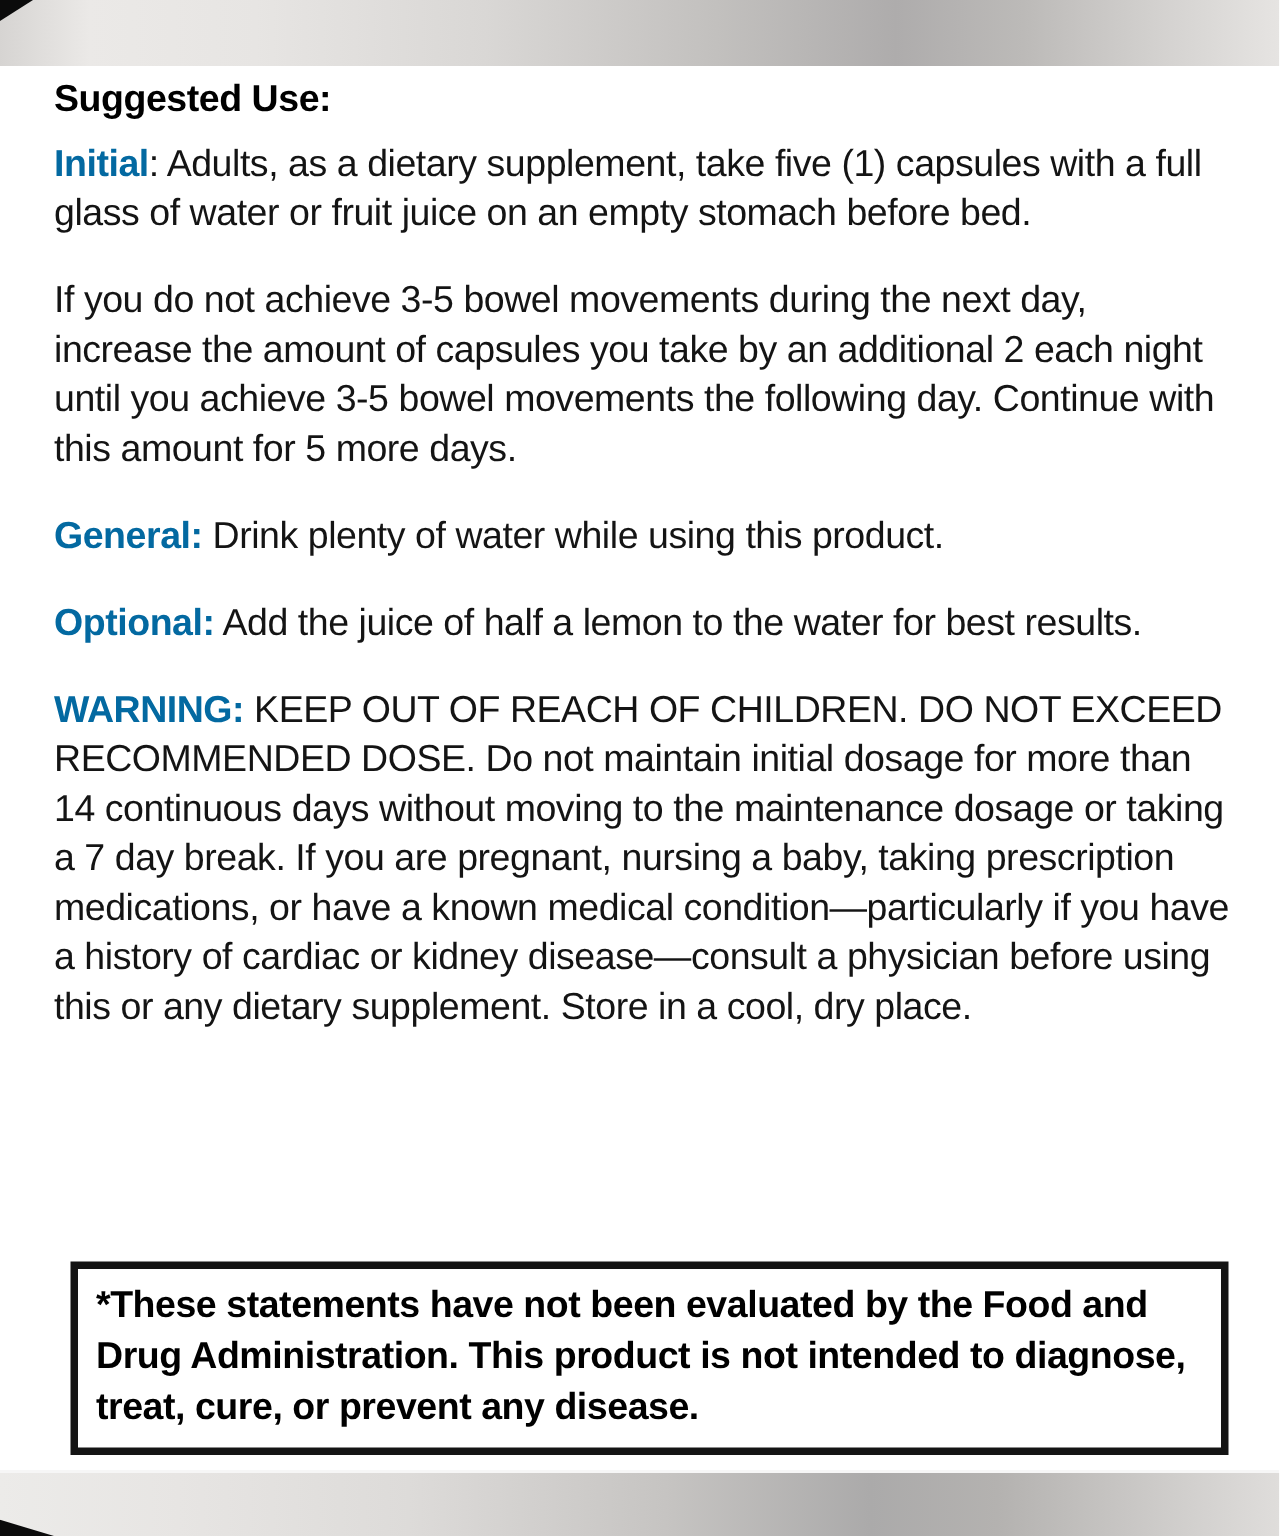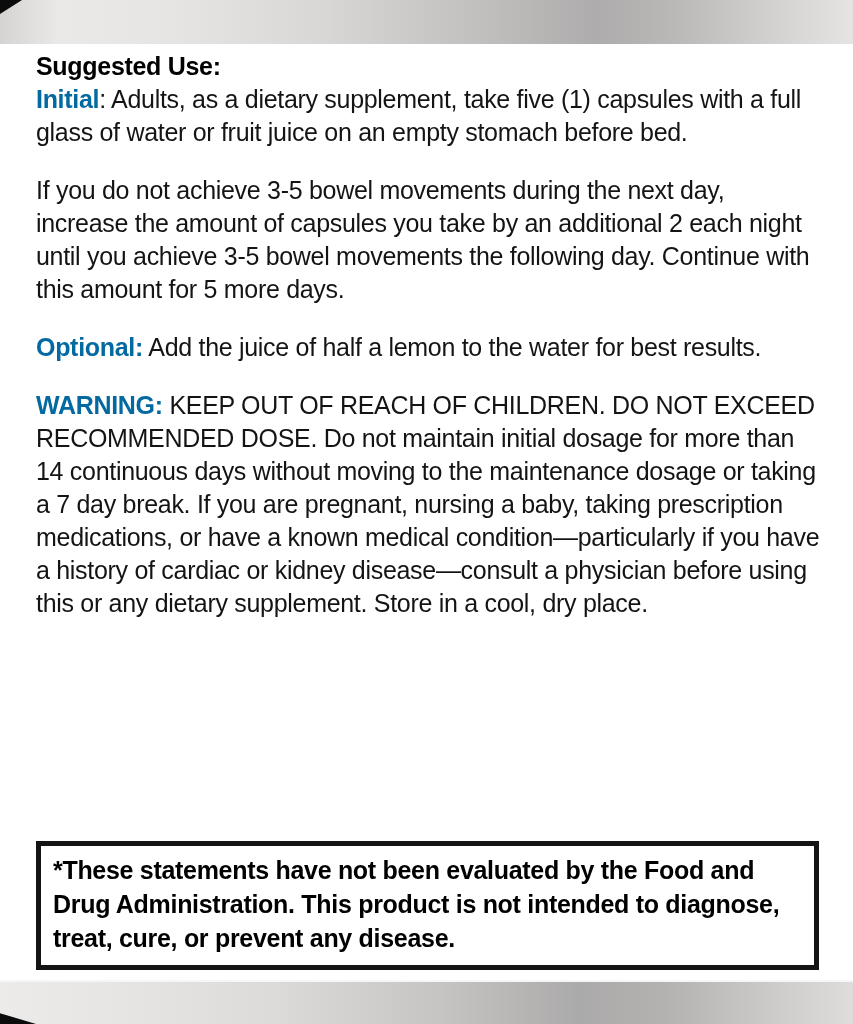--- a/index.html
+++ b/index.html
@@ -60,31 +60,31 @@
     top: 50px;
     color: #141414;
   }
   .content p {
     margin: 0 0 25px 0;
     font-size: 25px;
     line-height: 33px;
     letter-spacing: -0.3px;
   }
   .content p.heading {
-    margin-bottom: 0;
+    margin-bottom: 10px;
     font-weight: 700;
     color: #000000;
   }
   .content p strong {
     font-weight: 700;
     color: #0369a1;
   }
   .disclaimer-box {
     position: absolute;
-    left: 36px;
+    left: 47px;
     right: 34px;
     top: 841px;
     background: #ffffff;
     border: 5px solid #141414;
     padding: 7px 12px 10px 12px;
     font-weight: 700;
     color: #000000;
     font-size: 25px;
     line-height: 34px;
     letter-spacing: -0.3px;
@@ -99,20 +99,21 @@
   <div class="corner tl"></div>
 
   <div class="content">
     <p class="heading">Suggested Use:</p>
 
     <p><strong>Initial</strong><span>: Adults, as a dietary supplement, take five (1) capsules with a full glass of water or fruit juice on an empty stomach before bed.</span></p>
 
     <p><strong></strong><span>If you do not achieve 3-5 bowel movements during the next day, increase the amount of capsules you take by an additional 2 each night until you achieve 3-5 bowel movements the following day. Continue with this amount for 5 more days.</span></p>
 
 
+    <p><strong>General:</strong><span> Drink plenty of water while using this product.</span></p>
 
     <p><strong>Optional:</strong><span> Add the juice of half a lemon to the water for best results.</span></p>
 
     <p><strong>WARNING:</strong><span> KEEP OUT OF REACH OF CHILDREN. DO NOT EXCEED RECOMMENDED DOSE. Do not maintain initial dosage for more than 14 continuous days without moving to the maintenance dosage or taking a 7 day break. If you are pregnant, nursing a baby, taking prescription medications, or have a known medical condition—particularly if you have a history of cardiac or kidney disease—consult a physician before using this or any dietary supplement. Store in a cool, dry place.</span></p>
   </div>
 
   <div class="disclaimer-box">
     <span>*These statements have not been evaluated by the Food and Drug Administration. This product is not intended to diagnose, treat, cure, or prevent any disease.</span>
   </div>
 

